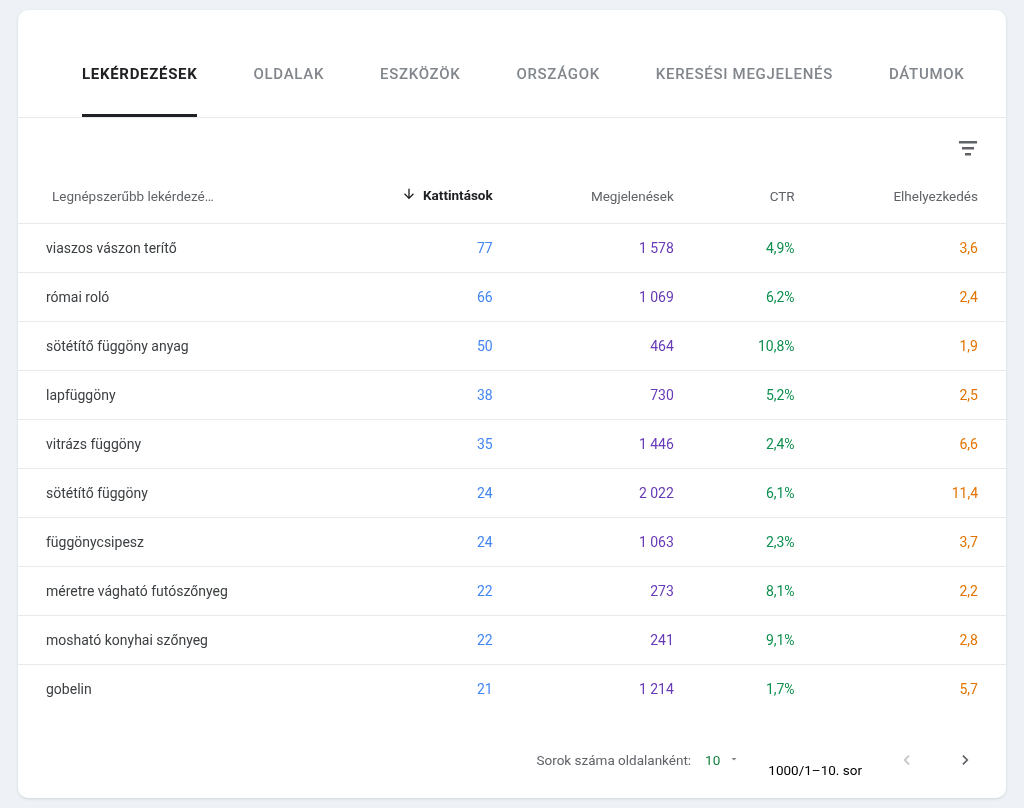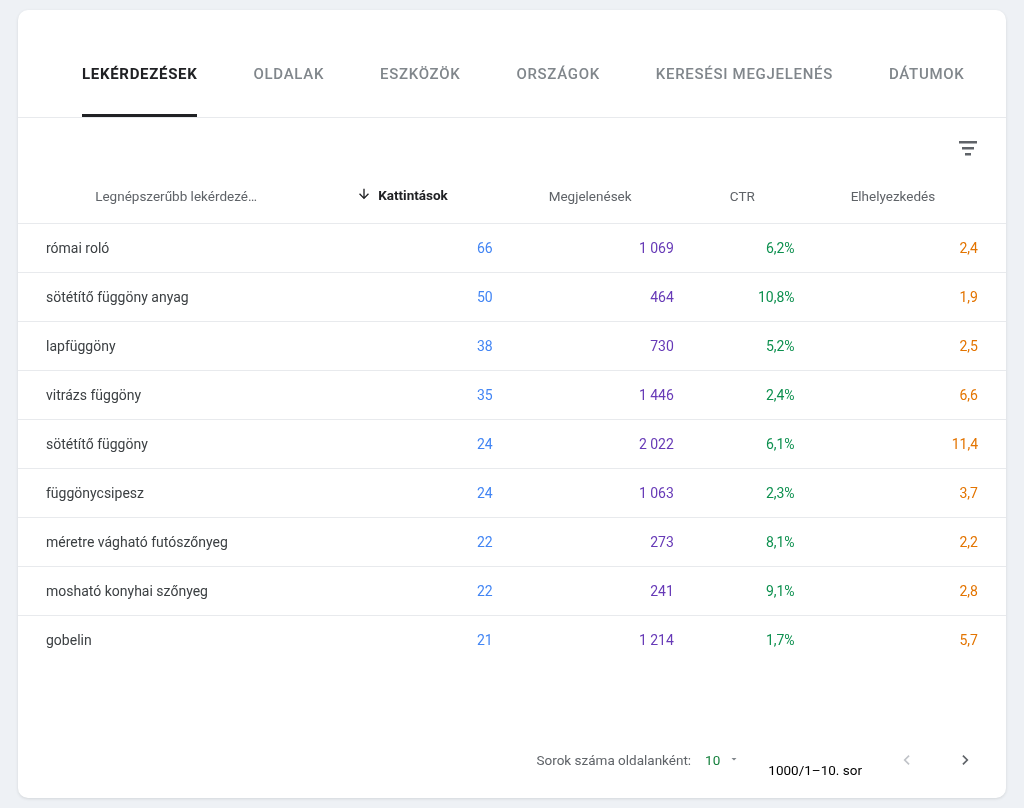--- a/index.html
+++ b/index.html
@@ -51,28 +51,28 @@
       padding: 18px 26px 10px;
     }
     .filter-icon {
       width: 24px;
       height: 24px;
       color: #5f6368;
       cursor: pointer;
     }
     table { width: 100%; border-collapse: collapse; }
     thead th {
-      text-align: left;
+      text-align: right;
       font-weight: 400;
       color: #5f6368;
       padding: 16px 28px 18px;
       border-bottom: 1px solid #e8eaed;
       font-size: 13.5px;
     }
-    thead th:first-child { text-align: center; padding-left: 34px; }
+    thead th:first-child { text-align: left; padding-left: 34px; }
     thead th.sorted { color: #202124; font-weight: 700; }
     .sort-arrow { display: inline-block; margin-right: 6px; vertical-align: -2px; }
     tbody td {
       padding: 16px 28px;
       border-bottom: 1px solid #e8eaed;
       text-align: right;
       font-size: 14px;
     }
     tbody tr:last-child td { border-bottom: none; }
     tbody td:first-child { text-align: left; color: #3c4043; }
@@ -133,20 +133,27 @@
                 <path d="M11 4h2v12l5-5 1.4 1.4L12 19.8 4.6 12.4 6 11l5 5z"></path>
               </svg>
           </span><span>Kattintások</span>
         </th>
         <th>Megjelenések</th>
         <th>CTR</th>
         <th>Elhelyezkedés</th>
       </tr>
     </thead>
     <tbody id="tbody">
+        <tr>
+          <td>viaszos vászon terítő</td>
+          <td class="v-clicks">77</td>
+          <td class="v-impr">1 578</td>
+          <td class="v-ctr">4,9%</td>
+          <td class="v-pos">3,6</td>
+        </tr>
         <tr>
           <td>római roló</td>
           <td class="v-clicks">66</td>
           <td class="v-impr">1 069</td>
           <td class="v-ctr">6,2%</td>
           <td class="v-pos">2,4</td>
         </tr>
         <tr>
           <td>sötétítő függöny anyag</td>
           <td class="v-clicks">50</td>

